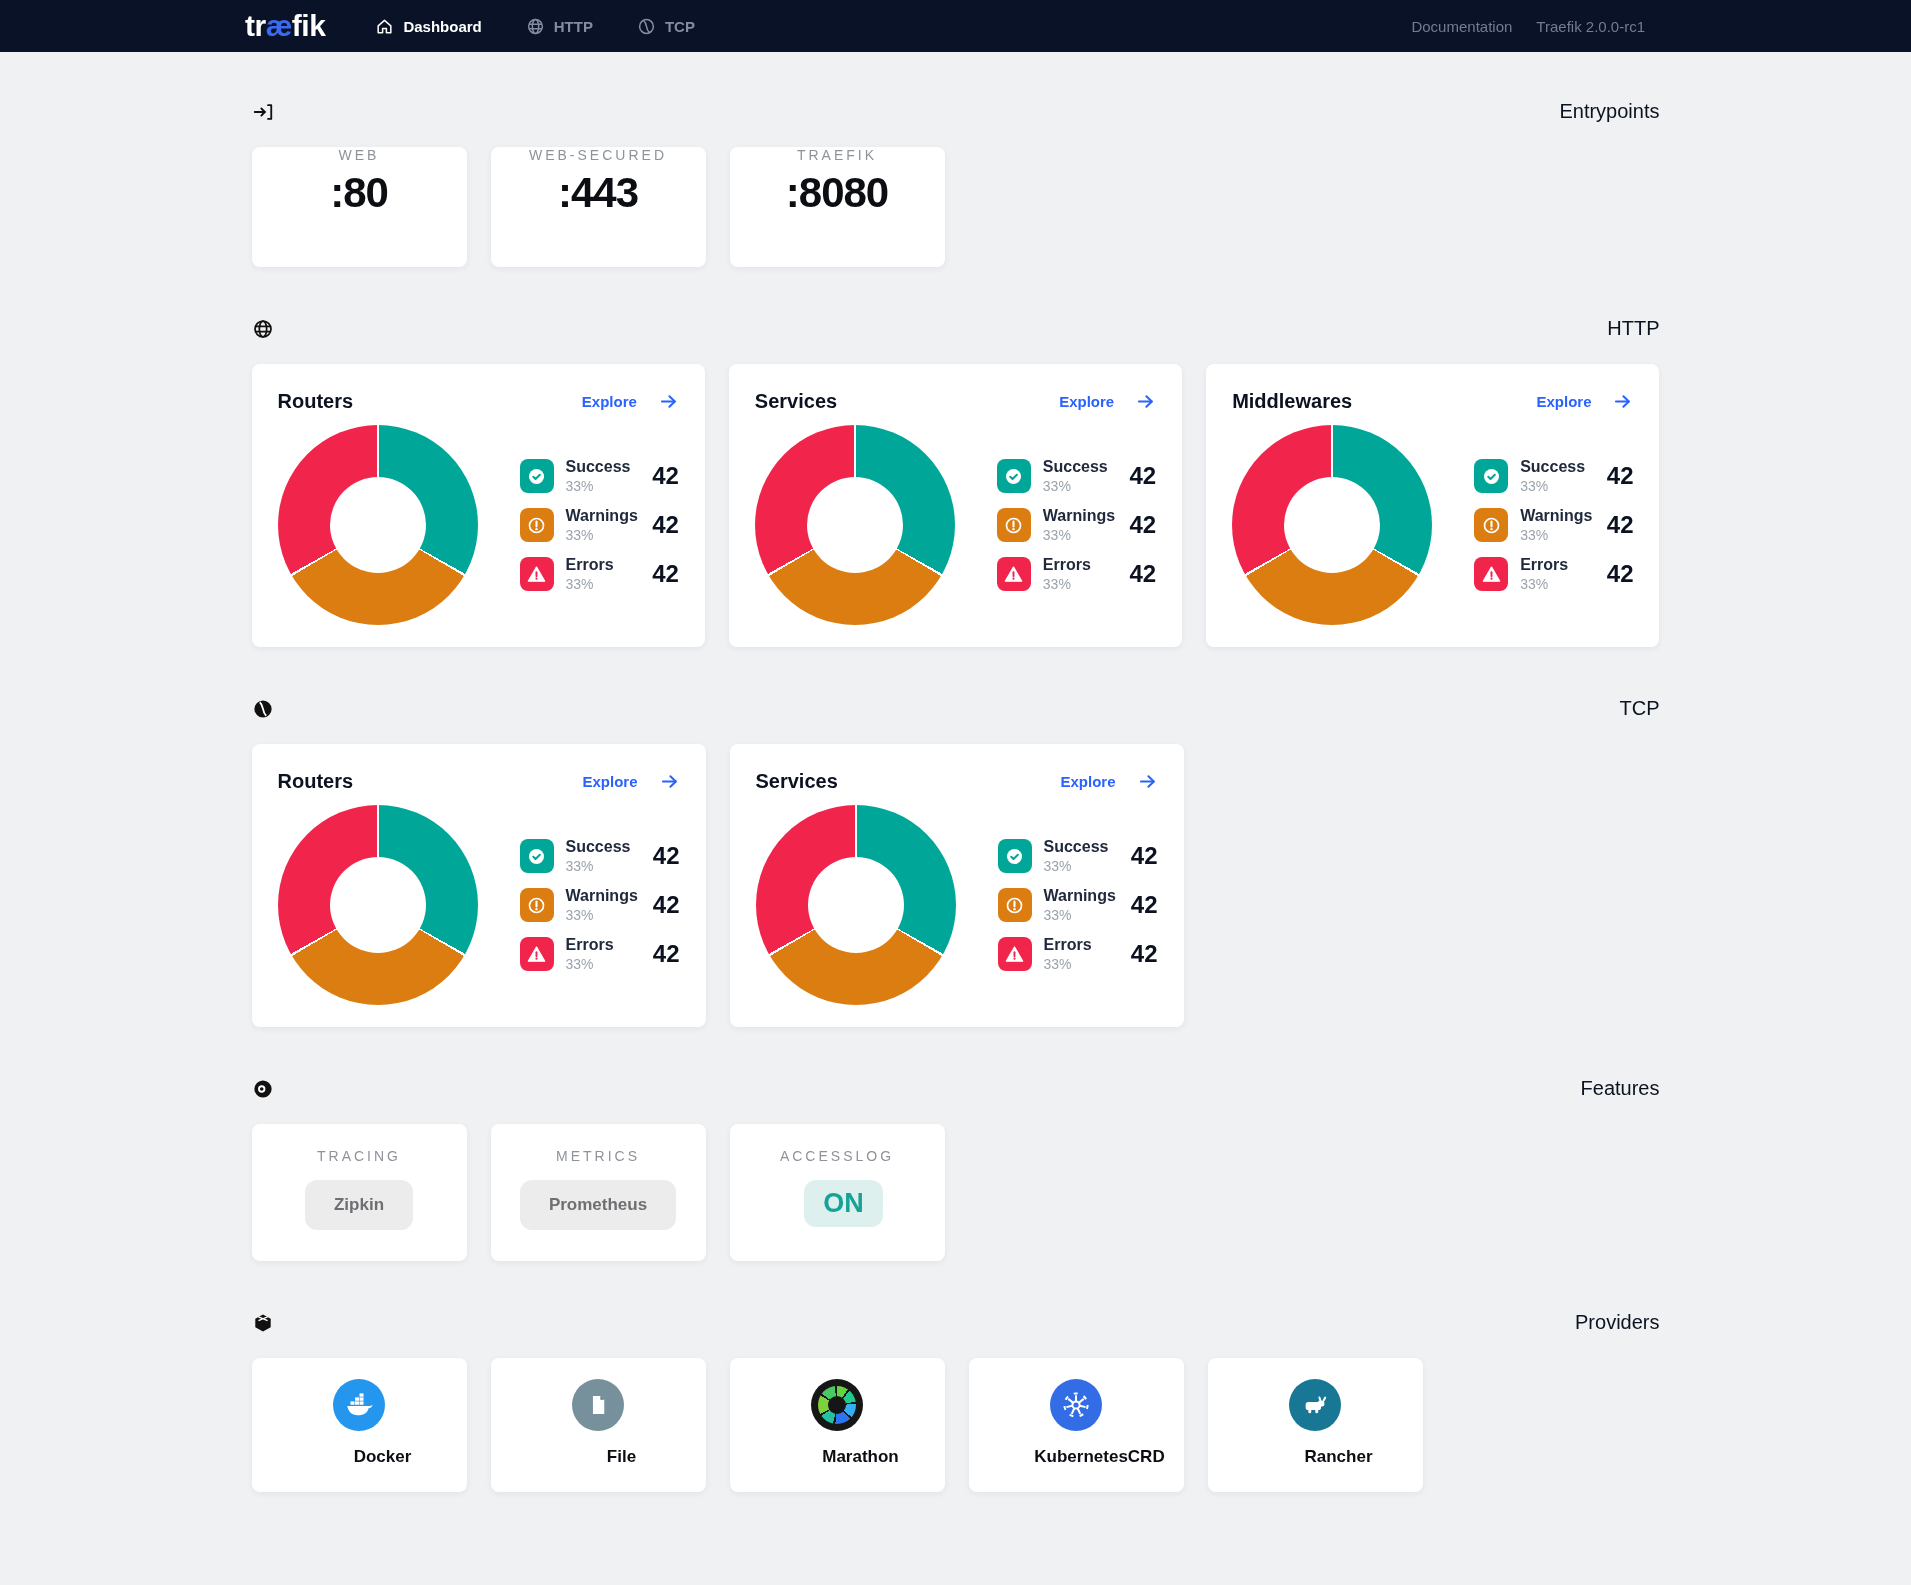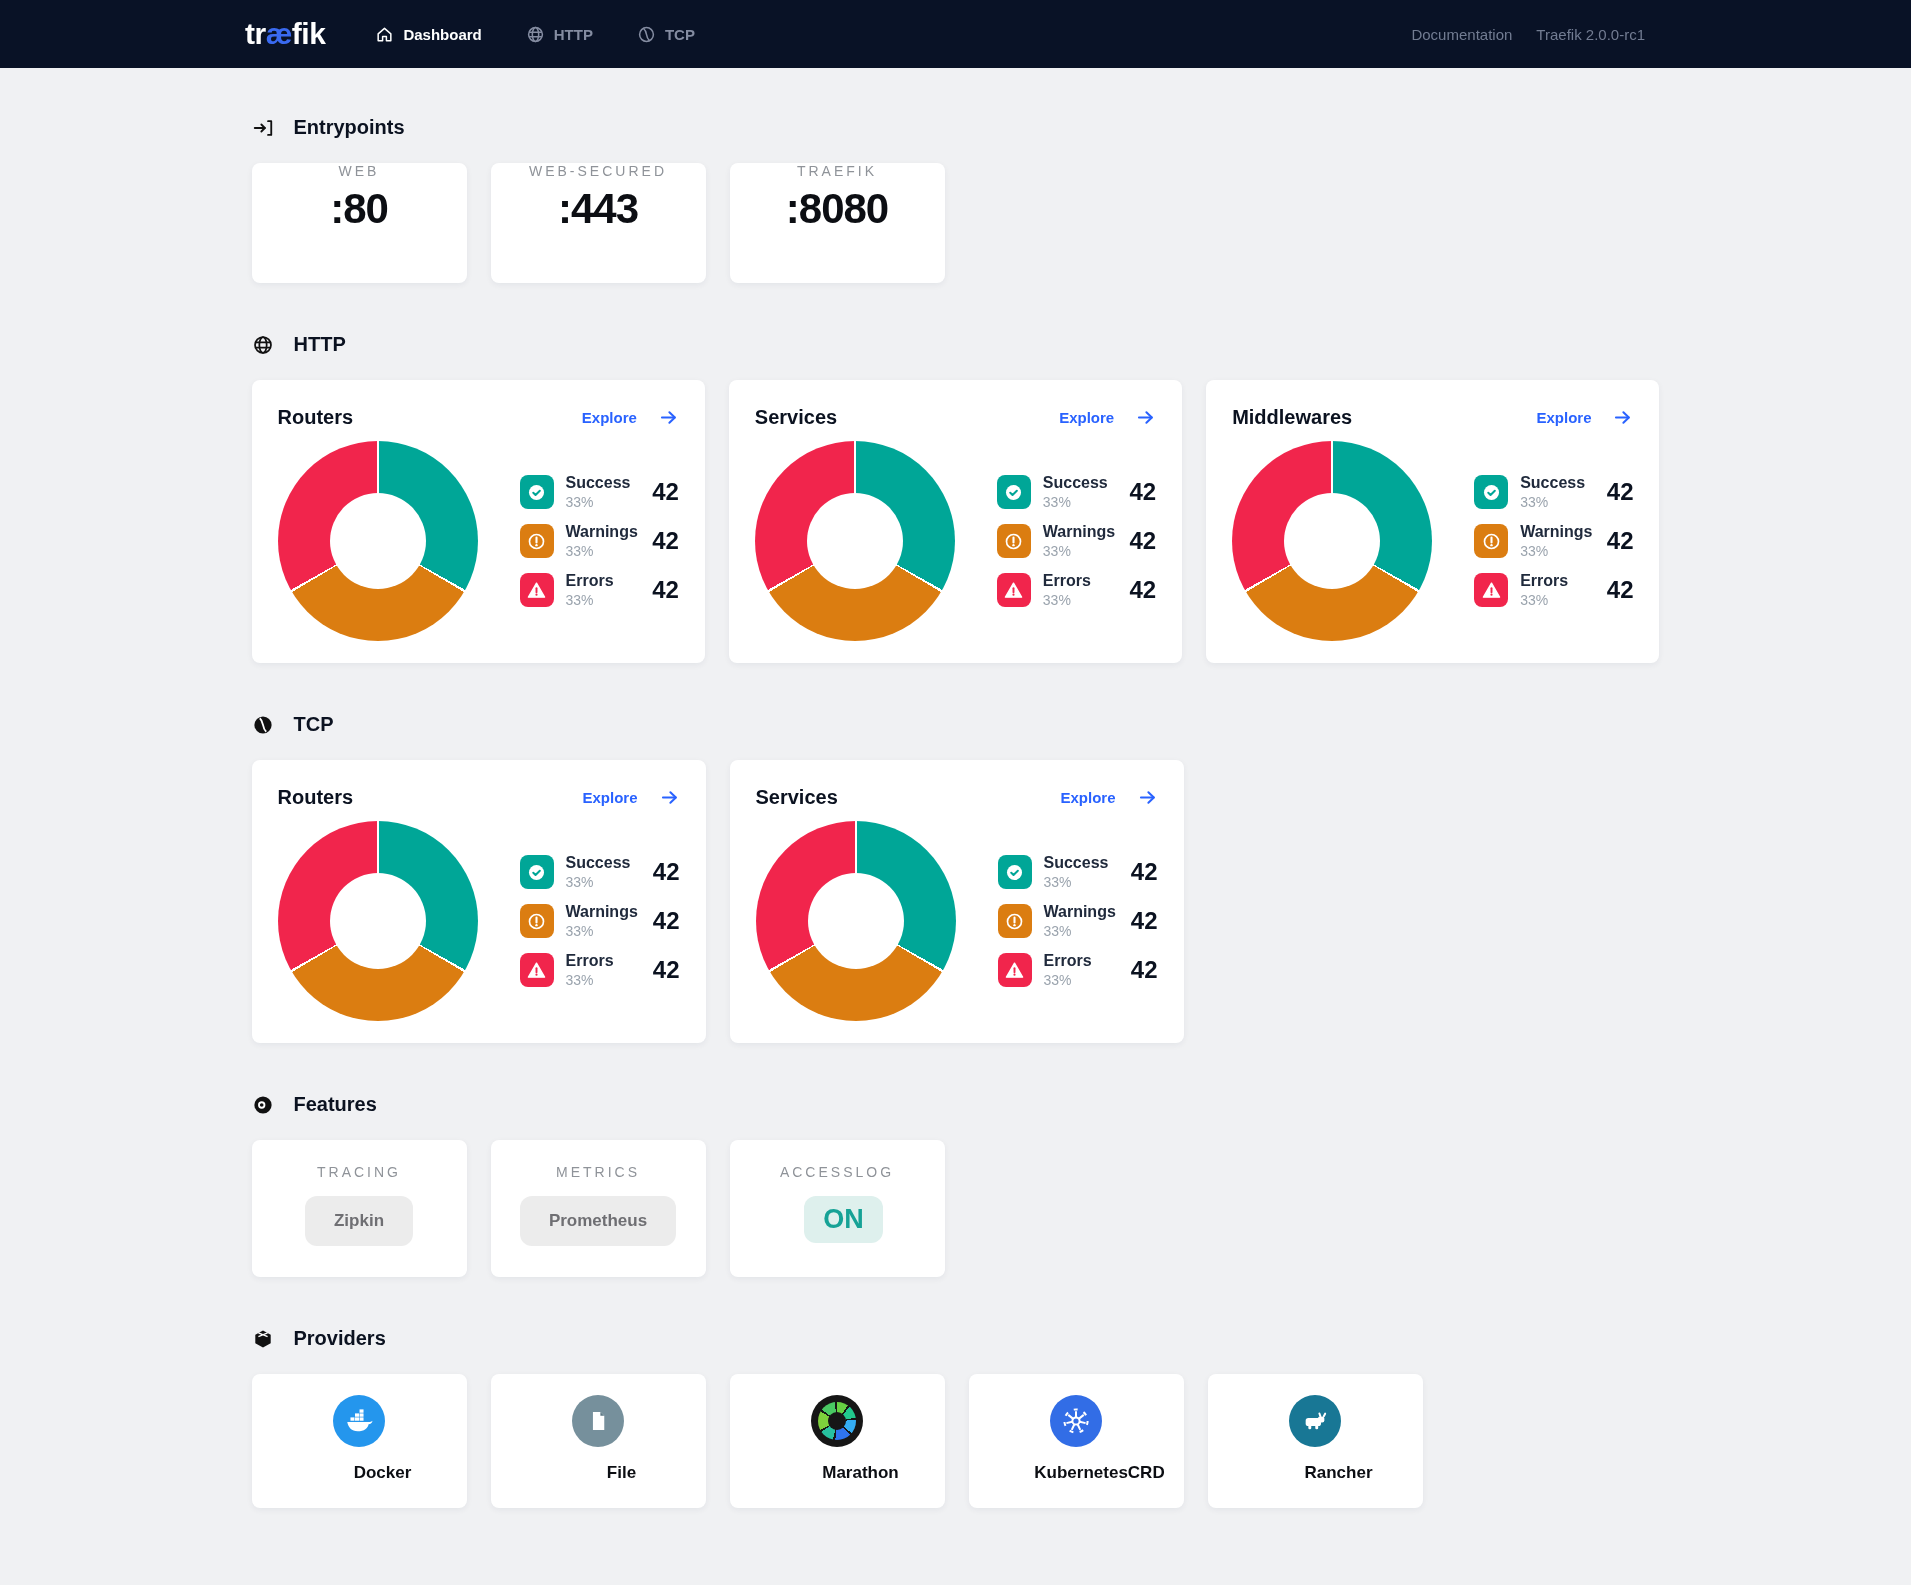--- a/index.html
+++ b/index.html
@@ -5,35 +5,35 @@
   * { margin:0; padding:0; box-sizing:border-box; }
   html,body { width:1911px; }
   body {
     min-height:1585px;
     background: var(--page-bg, #f0f1f3);
     font-family: "Liberation Sans", sans-serif;
     color:#0b1220;
   }
   
   .navbar {
-    height:68px; background: var(--navbar-bg, #091226);
+    height:52px; background: var(--navbar-bg, #091226);
     display:flex; align-items:center;
     padding:0 266px 0 245px;
     text-align:right;
   }
   .logo { font-size:30px; font-weight:600; color:#fff; letter-spacing:-0.5px; margin-right:50px; cursor:default; }
   .logo .ae { color: var(--logo-accent,#3a6af0); }
   .nav-item { display:flex; align-items:center; gap:9px; font-size:15px; font-weight:600;
     color:#848ca1; margin-right:44px; cursor:pointer; }
   .nav-item.active { color:#fff; }
   .nav-item svg { width:19px; height:19px; }
   .nav-right { margin-left:auto; display:flex; gap:24px; color:#727c92; font-size:15px; align-items:center; }
   
   .content { width:1408px; margin:0 auto; padding:48px 0; }
-  .section-head { display:flex; align-items:center; gap:20px; font-size:20px; font-weight:700; margin:50px 0 24px; }
+  .section-head { display:flex; align-items:center; gap:30px; font-size:20px; font-weight:400; margin:50px 0 24px;justify-content:space-between; }
   .section-head:first-child { margin-top:0; }
   .section-head svg { width:22px; height:22px; }
   .row { display:flex; gap:24px; }
   .card { background:#fff; border-radius:8px; box-shadow:0 2px 6px rgba(20,30,60,.06); }
   
   .ep-card { width:215px; height:120px; text-align:center; }
   .small-label { font-size:14px; letter-spacing:3px; color:#8f9399; font-weight:500; }
   .ep-value { font-size:42px; font-weight:700; color:#0c0e13; margin-top:6px; letter-spacing:-1px; }
   .feature-card { width:215px; height:137px; text-align:center; padding-top:24px; }
   .chip { display:inline-block; margin-top:16px; padding:15px 29px; border-radius:12px;

